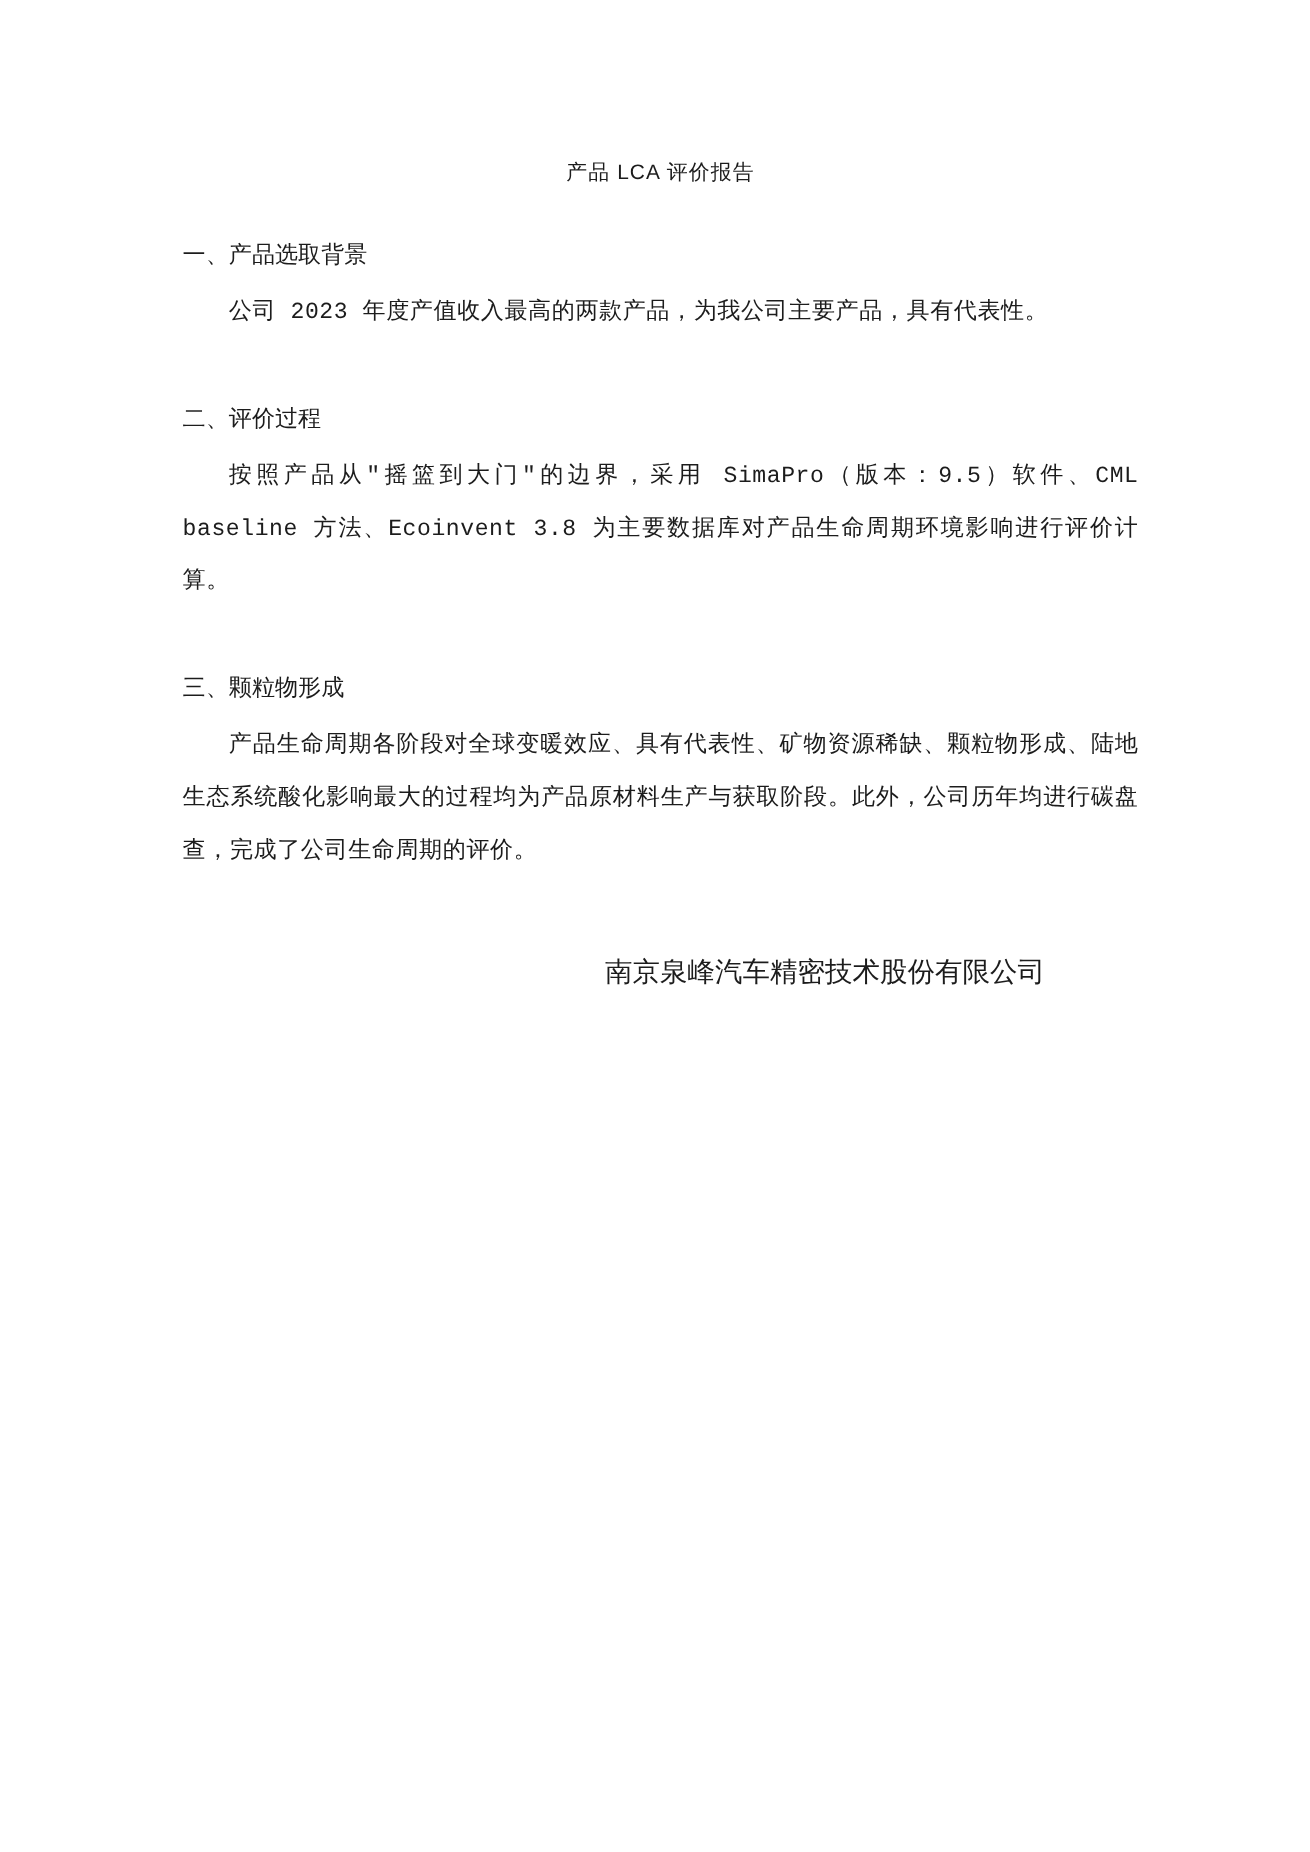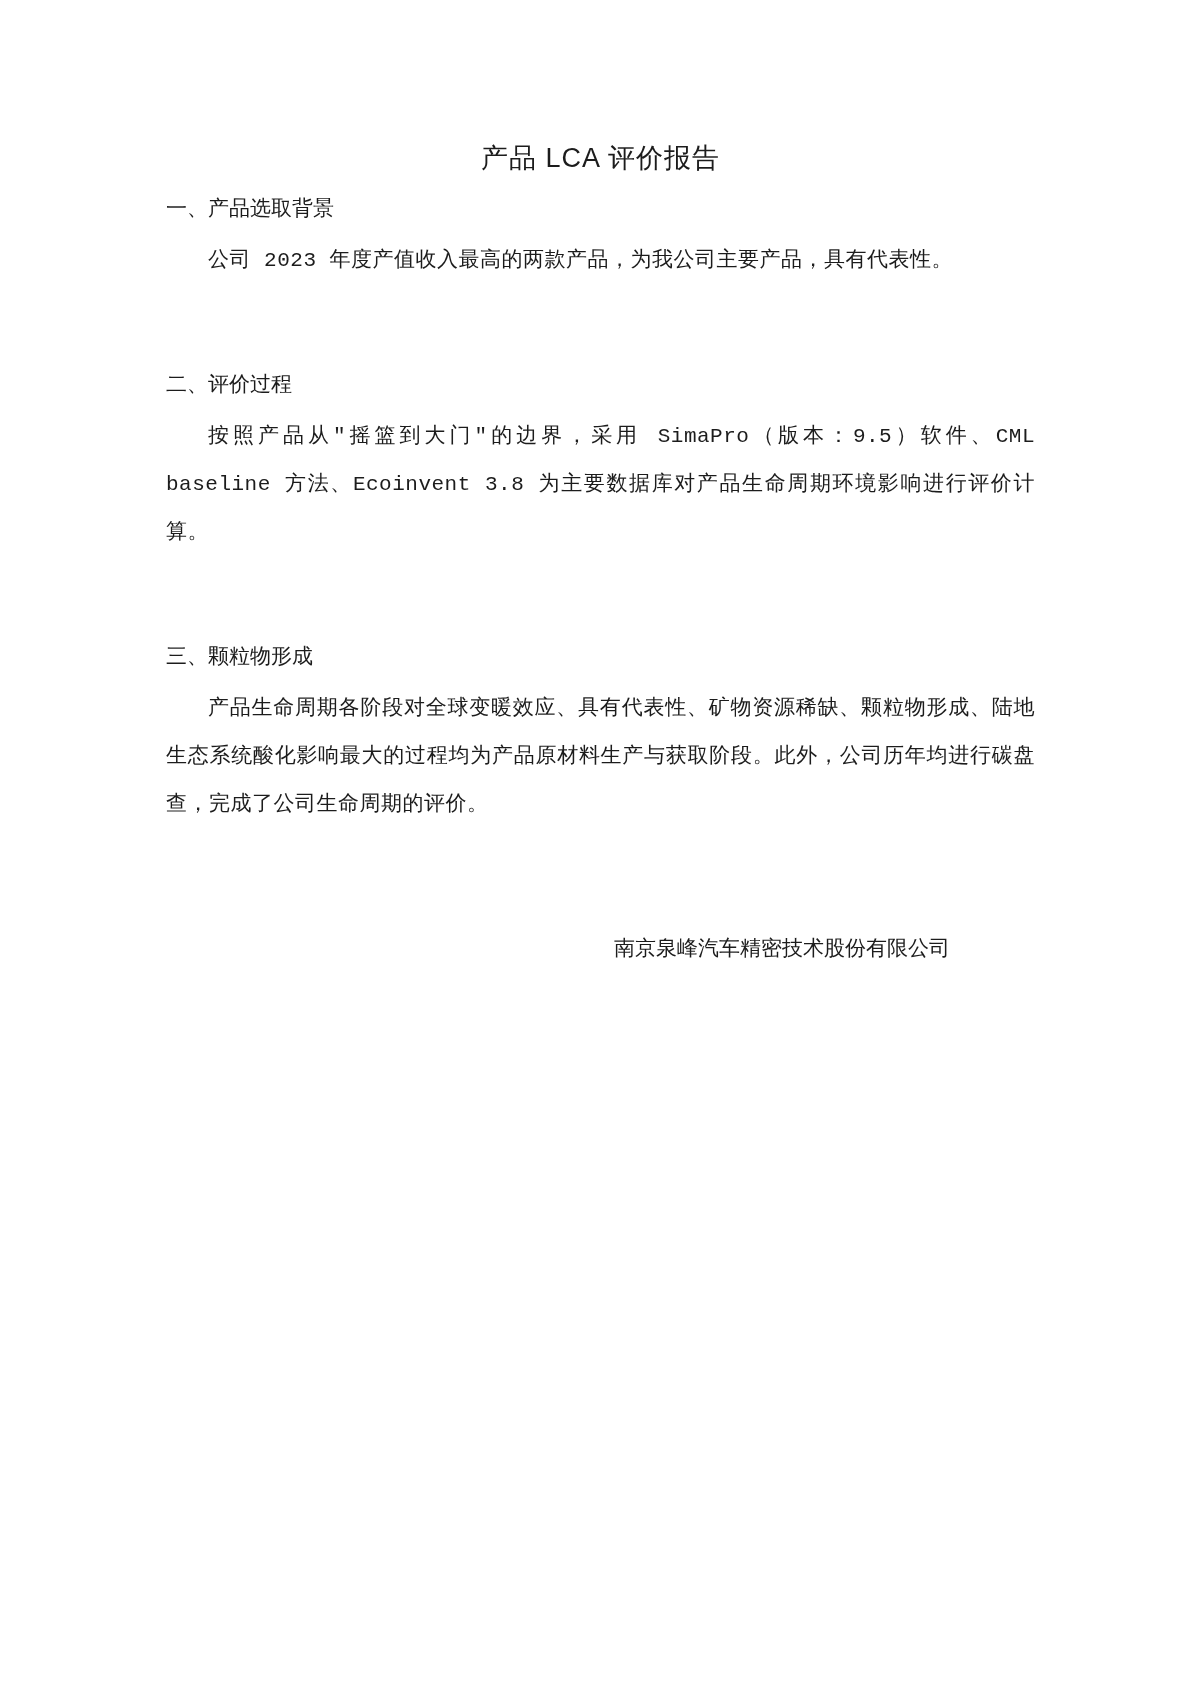--- a/index.html
+++ b/index.html
@@ -11,46 +11,46 @@
     color: #1c1c1c;
   }
   .doc {
     width: 1191px;
     height: 1684px;
     padding: 141px 156px 0 166px;
     overflow: hidden;
   }
   .doc-title {
     text-align: center;
-    font-size: 27px;
+    font-size: 19px;
     font-weight: normal;
     letter-spacing: 1px;
     line-height: 34px;
   }
-  .section { margin-top: 84px; }
-  .section.first { margin-top: 18px; }
+  .section { margin-top: 57px; }
+  .section.first { margin-top: 42px; }
   .section-heading {
     font-size: 21px;
     font-weight: normal;
     line-height: 30px;
     margin-bottom: 14px;
   }
   .section-paragraph {
     font-size: 21px;
     line-height: 48px;
     text-indent: 2em;
     text-align: justify;
     letter-spacing: 0.5px;
     font-family: Liberation Mono, monospace;
   }
   .signature {
-    margin-top: 104px;
+    margin-top: 70px;
     text-align: right;
     padding-right: 85px;
-    font-size: 21px;
+    font-size: 25px;
     line-height: 30px;
   }
   .signature-company { display: block; }
   .signature-date { display: block; padding-right: 2px; }
 </style>
 </head>
 <body>
 
 <div class="doc">
 

